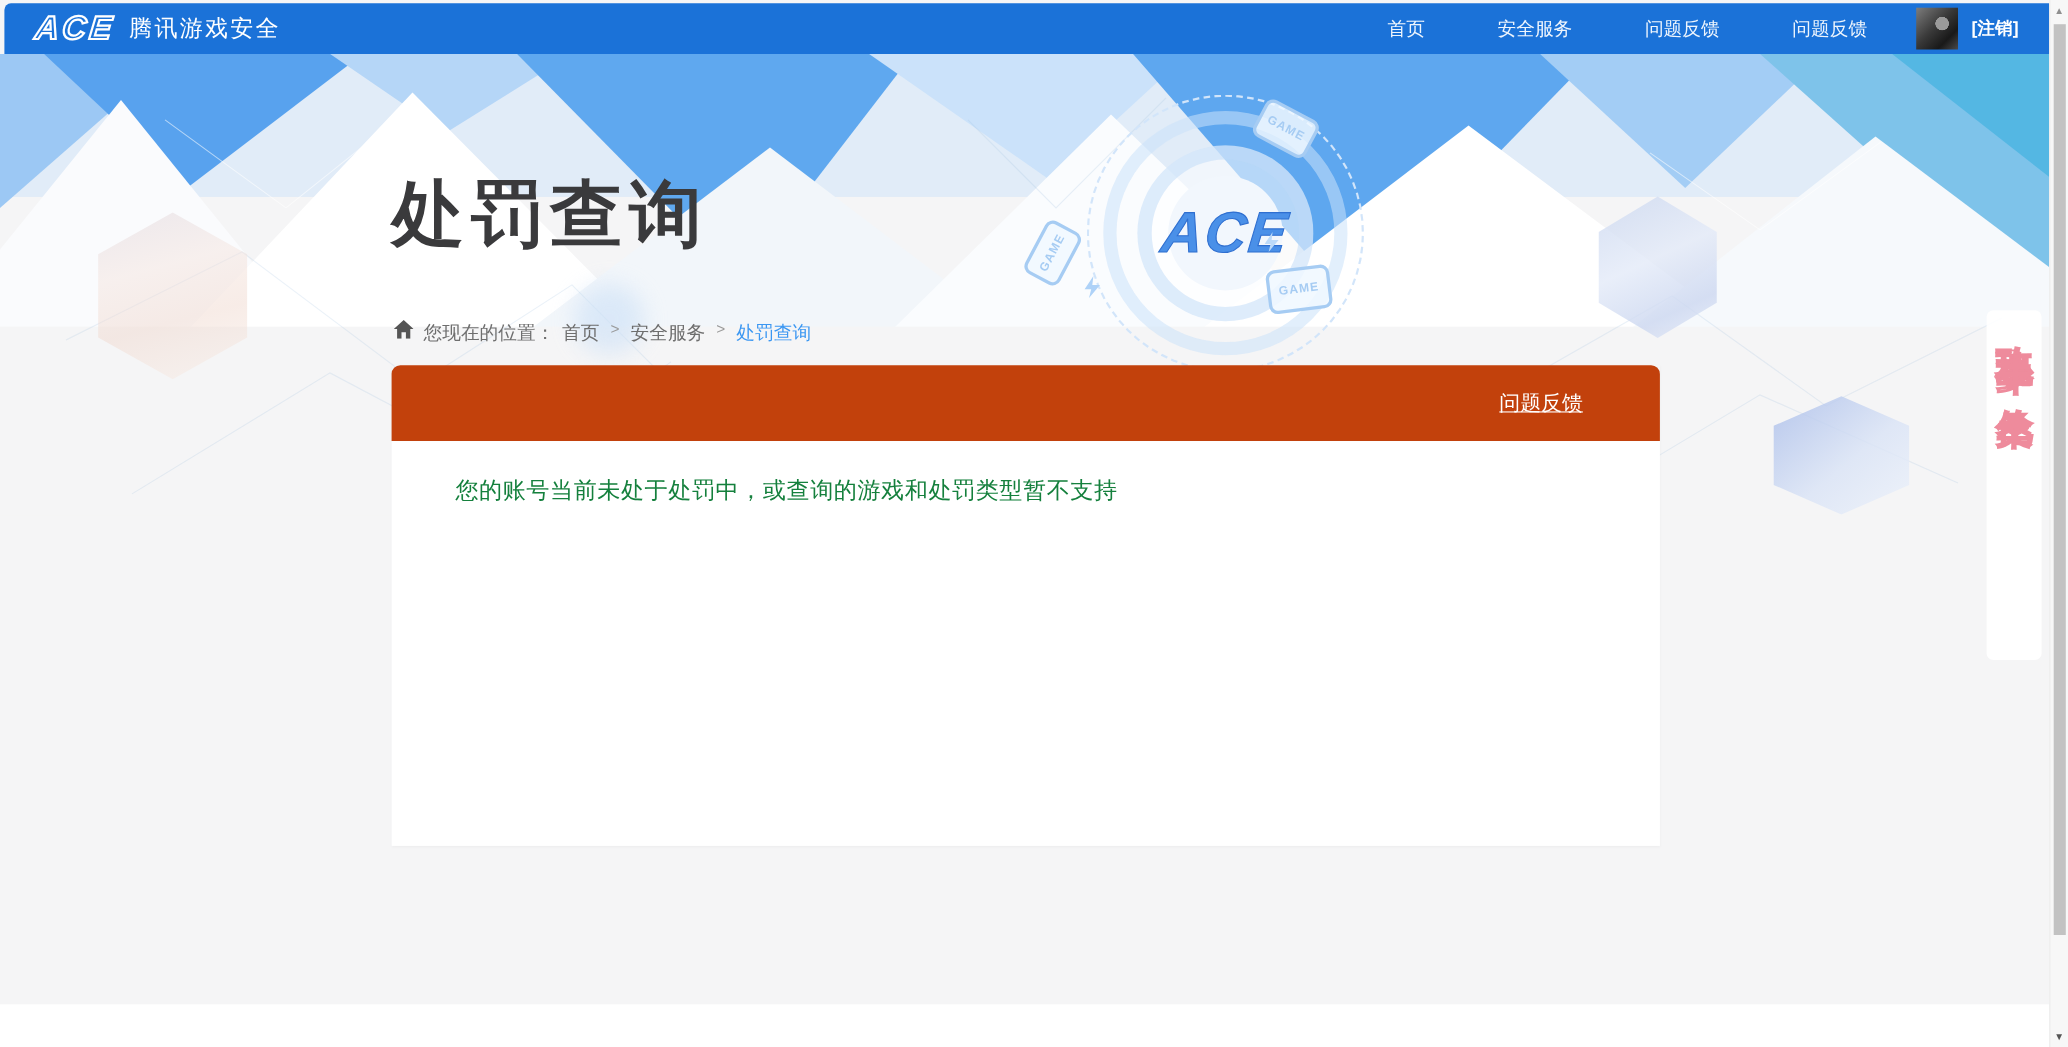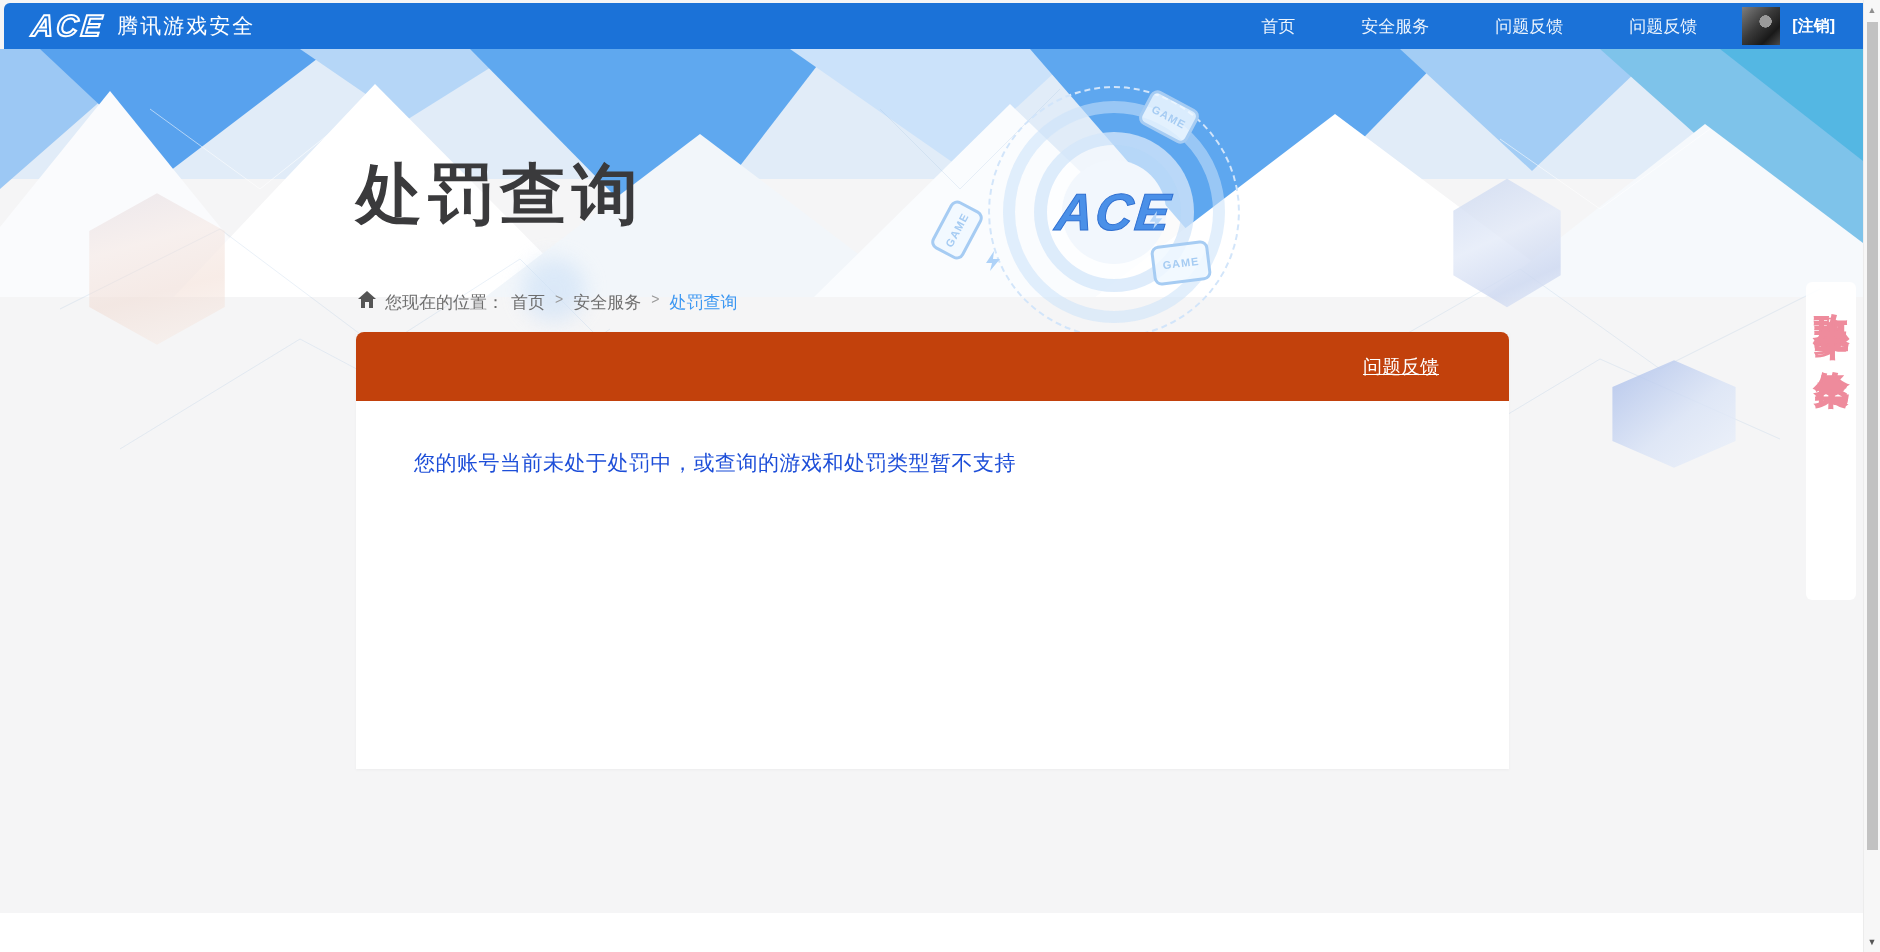--- a/index.html
+++ b/index.html
@@ -85,21 +85,21 @@
   .crumb-active { color:#3b97f2; margin-left:7px; cursor:pointer; }
 
   
   .card { position:absolute; left:356px; top:332px; width:1153px; z-index:5; box-shadow:0 1px 3px rgba(0,0,0,.04); }
   .card-header { position:relative; height:69px; background:#c2410c; border-radius:8px 8px 0 0; }
   .feedback-link {
     position:absolute; right:70px; top:50%; transform:translateY(-50%);
     color:#ffffff; font-size:19px; text-decoration:underline; cursor:pointer;
   }
   .card-body { height:368px; background:#ffffff; }
-  .result-msg { padding:48px 40px 0 58px; font-size:21px; color:#1d4ed8; letter-spacing:.5px; }
+  .result-msg { padding:31px 40px 0 58px; font-size:21px; color:#15803d; letter-spacing:.5px; }
 
   
   .lyric {
     position:absolute; left:1806px; top:282px; width:50px; height:318px; z-index:6;
     background:rgba(255,255,255,.92); border-radius:6px;
     display:flex; justify-content:center; cursor:pointer;
   }
   .lyric span {
     writing-mode:vertical-rl; font-size:33px; font-weight:bold; letter-spacing:4px; margin-top:6px;
     color:#ee8b9c; -webkit-text-fill-color:#fff0f3; -webkit-text-stroke:1.6px #ee8b9c;

